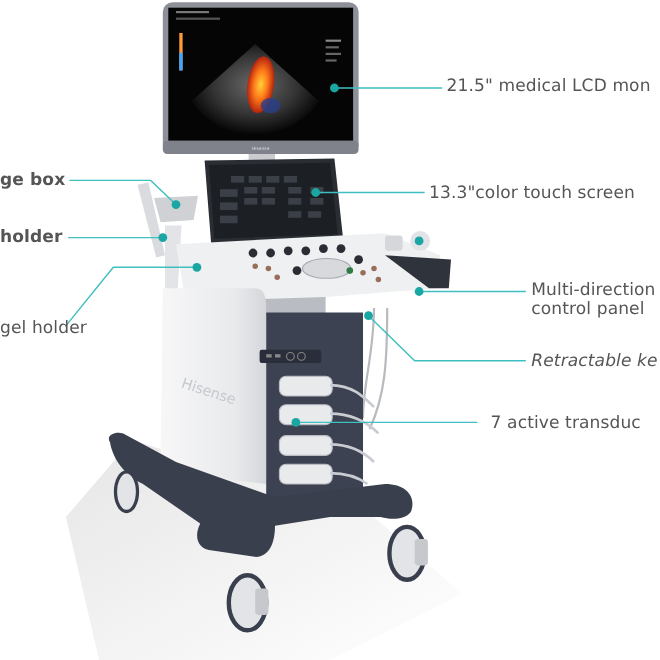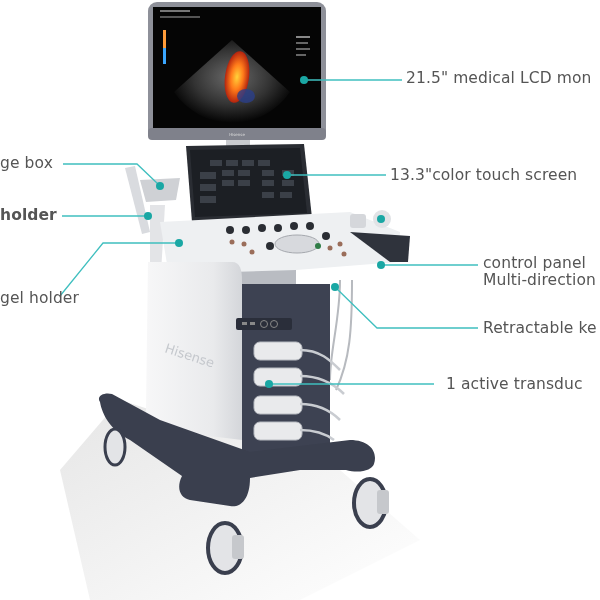--- a/index.html
+++ b/index.html
@@ -164,22 +164,22 @@
       <circle cx="179" cy="243" r="4"></circle>
       <circle cx="381" cy="265" r="4"></circle>
       <circle cx="335" cy="287" r="4"></circle>
       <circle cx="269" cy="384" r="4"></circle>
       <circle cx="381" cy="219" r="4"></circle>
     </g>
   </svg>
 
   <div class="label" style="left:406px; top:70px;">21.5" medical LCD mon</div>
   <div class="label" style="left:390px; top:167px;">13.3"color touch screen</div>
-  <div class="label" style="left:0px; top:155px;">ge box</div>
+  <div class="label" style="left:0px; top:155px;font-weight:bold;">ge box</div>
   <div class="label" style="left:0px; top:207px;font-weight:bold;">holder</div>
   <div class="label" style="left:0px; top:290px;">gel holder</div>
   <div class="label two" style="left:483px; top:255px;">
+    <div>Multi-direction</div>
     <div>control panel</div>
-    <div>Multi-direction</div>
   </div>
-  <div class="label" style="left:483px; top:320px;">Retractable ke</div>
-  <div class="label" style="left:446px; top:376px;">1 active transduc</div>
+  <div class="label" style="left:483px; top:320px;font-style:italic;">Retractable ke</div>
+  <div class="label" style="left:446px; top:376px;">7 active transduc</div>
 </div>
 
 </body></html>

